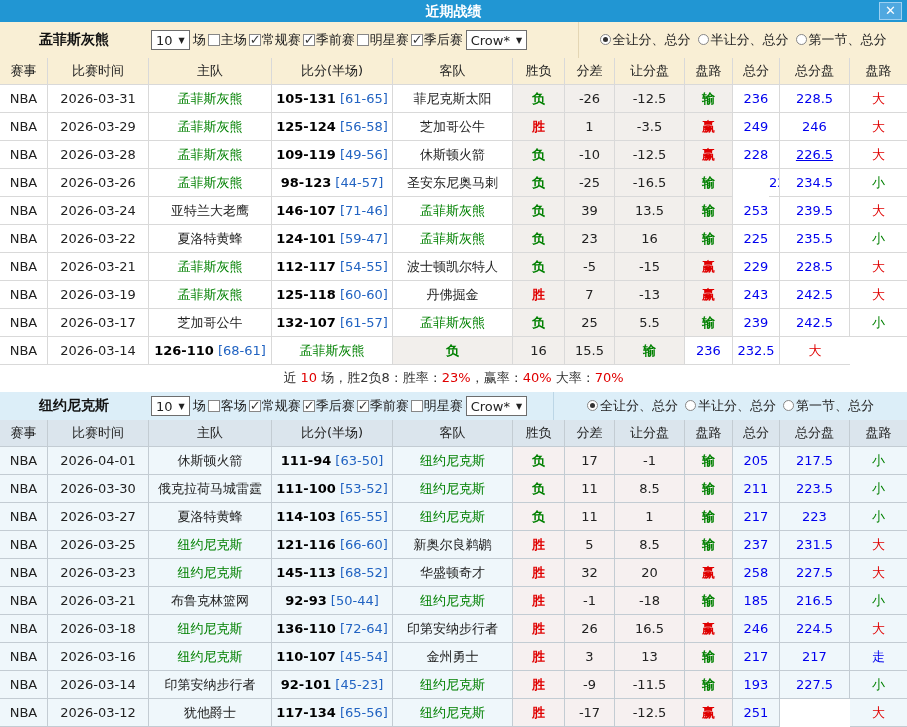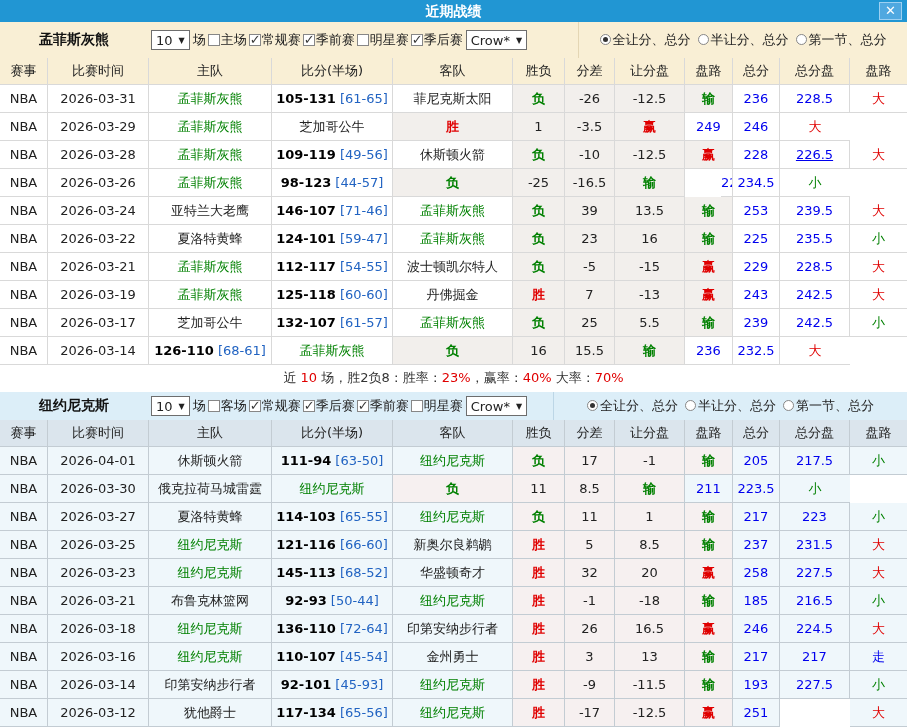--- a/index.html
+++ b/index.html
@@ -113,20 +113,21 @@
           <div class="cell tint">-12.5</div>
           <div class="cell tint bold" style="color: rgb(0, 128, 0);">输</div>
           <div class="cell" style="color: rgb(0, 0, 238);">236</div>
           <div class="cell" style="color: rgb(0, 0, 238);">228.5</div>
           <div class="cell" style="color: rgb(224, 0, 0);">大</div>
         </div>
         <div class="trow grid-row">
           <div class="cell">NBA</div>
           <div class="cell">2026-03-29</div>
           <div class="cell" style="color: rgb(0, 128, 0);">孟菲斯灰熊</div>
+          <div class="cell"><span class="score-main">125-124</span><span class="half" style="color: rgb(33, 99, 194);">[56-58]</span></div>
           <div class="cell">芝加哥公牛</div>
           <div class="cell tint bold" style="color: rgb(224, 0, 0);">胜</div>
           <div class="cell tint">1</div>
           <div class="cell tint">-3.5</div>
           <div class="cell tint bold" style="color: rgb(224, 0, 0);">赢</div>
           <div class="cell" style="color: rgb(0, 0, 238);">249</div>
           <div class="cell" style="color: rgb(0, 0, 238);">246</div>
           <div class="cell" style="color: rgb(224, 0, 0);">大</div>
         </div>
         <div class="trow grid-row">
@@ -141,20 +142,21 @@
           <div class="cell tint bold" style="color: rgb(224, 0, 0);">赢</div>
           <div class="cell" style="color: rgb(0, 0, 238);">228</div>
           <div class="cell" style="color: rgb(0, 0, 238); text-decoration: underline;">226.5</div>
           <div class="cell" style="color: rgb(224, 0, 0);">大</div>
         </div>
         <div class="trow grid-row">
           <div class="cell">NBA</div>
           <div class="cell">2026-03-26</div>
           <div class="cell" style="color: rgb(0, 128, 0);">孟菲斯灰熊</div>
           <div class="cell"><span class="score-main">98-123</span><span class="half" style="color: rgb(33, 99, 194);">[44-57]</span></div>
+          <div class="cell">圣安东尼奥马刺</div>
           <div class="cell tint bold" style="color: rgb(0, 128, 0);">负</div>
           <div class="cell tint">-25</div>
           <div class="cell tint">-16.5</div>
           <div class="cell tint bold" style="color: rgb(0, 128, 0);">输</div>
           <div class="cell" style="color: rgb(0, 0, 238); margin-left: 36px;">221</div>
           <div class="cell" style="color: rgb(0, 0, 238);">234.5</div>
           <div class="cell" style="color: rgb(0, 128, 0);">小</div>
         </div>
         <div class="trow grid-row">
           <div class="cell">NBA</div>
@@ -290,20 +292,21 @@
           <div class="cell tint">-1</div>
           <div class="cell tint bold" style="color: rgb(0, 128, 0);">输</div>
           <div class="cell" style="color: rgb(0, 0, 238);">205</div>
           <div class="cell" style="color: rgb(0, 0, 238);">217.5</div>
           <div class="cell" style="color: rgb(0, 128, 0);">小</div>
         </div>
         <div class="trow grid-row">
           <div class="cell">NBA</div>
           <div class="cell">2026-03-30</div>
           <div class="cell">俄克拉荷马城雷霆</div>
+          <div class="cell"><span class="score-main">111-100</span><span class="half" style="color: rgb(33, 99, 194);">[53-52]</span></div>
           <div class="cell" style="color: rgb(0, 128, 0);">纽约尼克斯</div>
           <div class="cell tint bold" style="color: rgb(0, 128, 0);">负</div>
           <div class="cell tint">11</div>
           <div class="cell tint">8.5</div>
           <div class="cell tint bold" style="color: rgb(0, 128, 0);">输</div>
           <div class="cell" style="color: rgb(0, 0, 238);">211</div>
           <div class="cell" style="color: rgb(0, 0, 238);">223.5</div>
           <div class="cell" style="color: rgb(0, 128, 0);">小</div>
         </div>
         <div class="trow grid-row">
@@ -387,21 +390,21 @@
           <div class="cell tint">13</div>
           <div class="cell tint bold" style="color: rgb(0, 128, 0);">输</div>
           <div class="cell" style="color: rgb(0, 0, 238);">217</div>
           <div class="cell" style="color: rgb(0, 0, 238);">217</div>
           <div class="cell" style="color: rgb(0, 0, 238);">走</div>
         </div>
         <div class="trow grid-row">
           <div class="cell">NBA</div>
           <div class="cell">2026-03-14</div>
           <div class="cell">印第安纳步行者</div>
-          <div class="cell"><span class="score-main">92-101</span><span class="half" style="color: rgb(33, 99, 194);">[45-93]</span></div>
+          <div class="cell"><span class="score-main">92-101</span><span class="half" style="color: rgb(33, 99, 194);">[45-23]</span></div>
           <div class="cell" style="color: rgb(0, 128, 0);">纽约尼克斯</div>
           <div class="cell tint bold" style="color: rgb(224, 0, 0);">胜</div>
           <div class="cell tint">-9</div>
           <div class="cell tint">-11.5</div>
           <div class="cell tint bold" style="color: rgb(0, 128, 0);">输</div>
           <div class="cell" style="color: rgb(0, 0, 238);">193</div>
           <div class="cell" style="color: rgb(0, 0, 238);">227.5</div>
           <div class="cell" style="color: rgb(0, 128, 0);">小</div>
         </div>
         <div class="trow grid-row">

